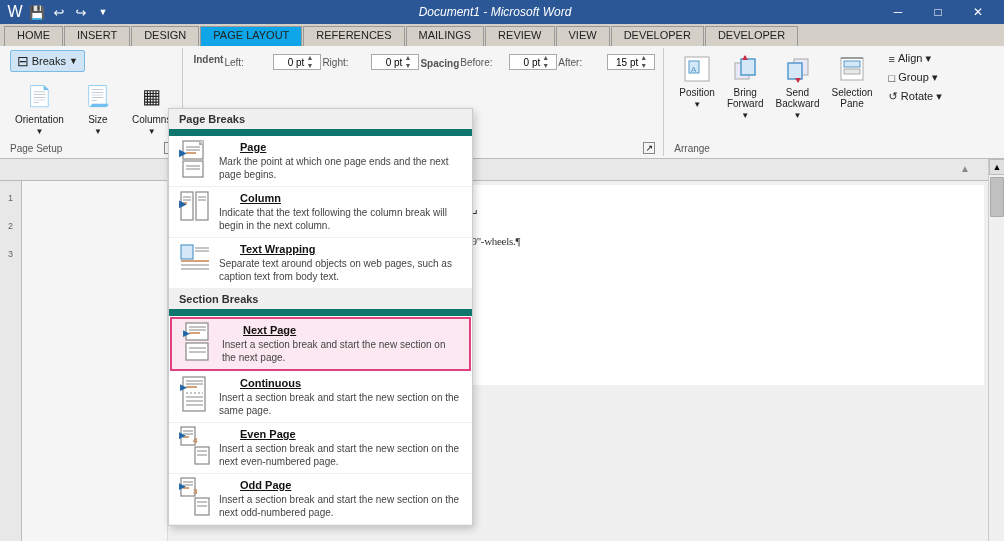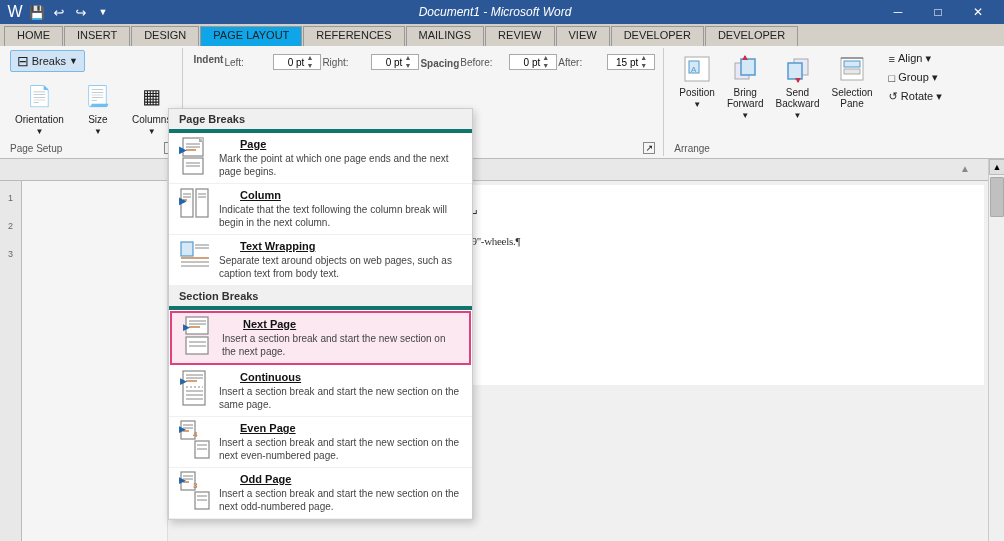--- a/index.html
+++ b/index.html
@@ -173,21 +173,21 @@
       box-shadow: 2px 3px 8px rgba(0,0,0,0.2);
       z-index: 100;
     }
 
     .dropdown-section-header {
       background: #f0f0f0;
       padding: 4px 10px;
       font-size: 11px;
       font-weight: bold;
       color: #333;
-      border-bottom: 4px solid #0f766e;
+      border-bottom: 7px solid #0f766e;
     }
 
     .dropdown-item {
       display: flex;
       align-items: flex-start;
       padding: 5px 10px;
       cursor: pointer;
       gap: 8px;
       border-bottom: 1px solid #f0f0f0;
     }

